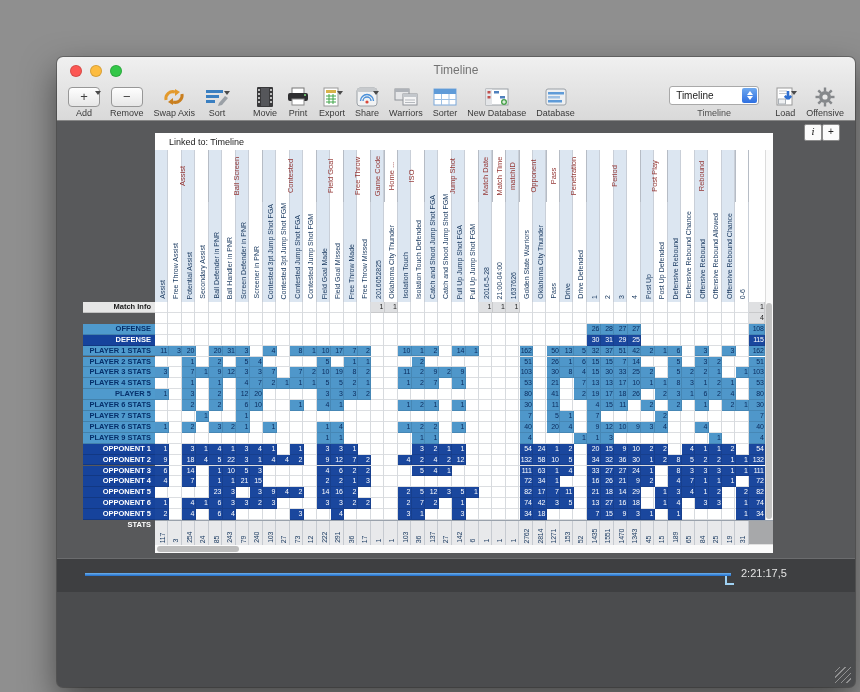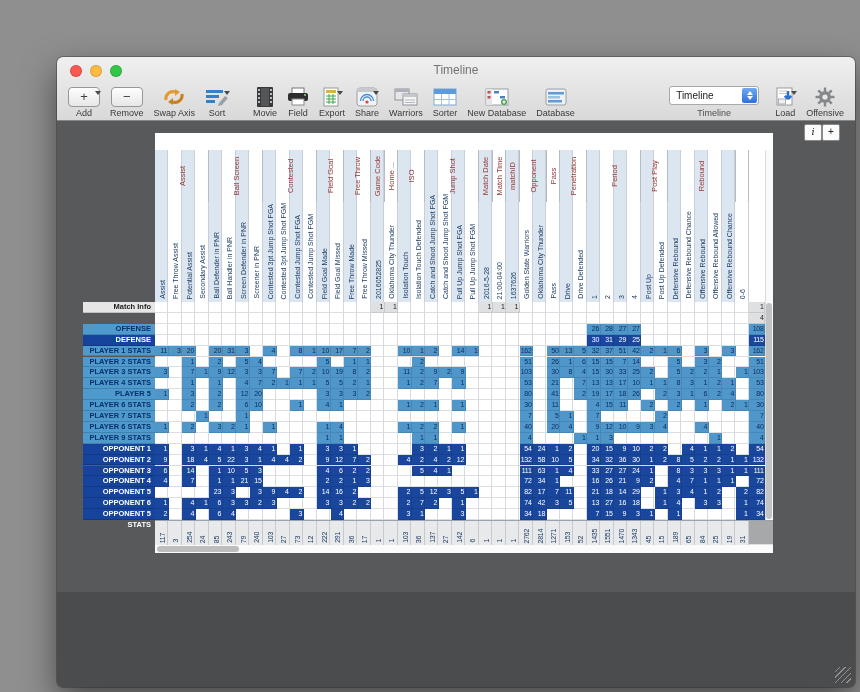--- a/index.html
+++ b/index.html
@@ -153,21 +153,21 @@
       </div>
       <div class="titem">
         <div class="ibox">
           <svg width="22" height="20" viewBox="0 0 22 20">
             <rect x="5" y="1" width="12" height="6" fill="#fff" stroke="#777"></rect>
             <rect x="1" y="6" width="20" height="8" rx="2" fill="#2e2e30"></rect>
             <rect x="5" y="12" width="12" height="6" fill="#fff" stroke="#888"></rect>
             <circle cx="18" cy="8" r="1" fill="#7ee07e"></circle>
           </svg>
         </div>
-        <div class="lbl">Field</div>
+        <div class="lbl">Print</div>
       </div>
       <div class="titem">
         <div class="ibox">
           <svg width="20" height="20" viewBox="0 0 20 20">
             <rect x="2" y="1" width="14" height="18" fill="#fff" stroke="#999"></rect>
             <rect x="4" y="3" width="10" height="3" fill="#d8b24a"></rect>
             <g stroke="#42a64a" stroke-width="1">
                 <path d="M4 9 h10 M4 12 h10 M4 15 h10"></path>
                 <path d="M7 7 v10 M11 7 v10"></path>
               </g>
@@ -284,20 +284,23 @@
       </div>
     </div>
   </div>
 
   <div id="content">
     <div class="cornerbtn" id="btn-info">i</div>
     <div class="cornerbtn" id="btn-plus">+</div>
 
     <div id="grid-panel">
       <div id="hdr-base"></div>
+      <div id="link-strip">
+          <span>Linked to: Timeline</span>
+        </div>
 
       <div id="vscroll"></div>
       <div id="vthumb"></div>
       <div id="hscroll"></div>
       <div id="hthumb"></div>
     <div class="grprow" style="">
           <div class="grp" style="left: 0px; width: 53px;">
             <span>Assist</span>
           </div>
           <div class="grp" style="left: 54px; width: 53px;">
@@ -1060,17 +1063,22 @@
             <span>19</span>
           </div>
           <div class="tot" style="left: 580.5px; width: 13.5px;">
             <span>31</span>
           </div>
         </div>
         <div style="position: absolute; left: 666px; top: 387px; width: 24px; height: 24px; background: rgb(167, 168, 170); border-top: 1px solid rgb(154, 162, 172); box-sizing: border-box;"></div>
       </div>
   </div>
 
+  <div id="scrubband">
+    <div id="scrubline"></div>
+    <div id="playhead"></div>
+    <div id="timecode">2:21:17,5</div>
+  </div>
   <div id="bottomarea">
     <div id="grip"></div>
   </div>
 
 </div>
 
 </body></html>

